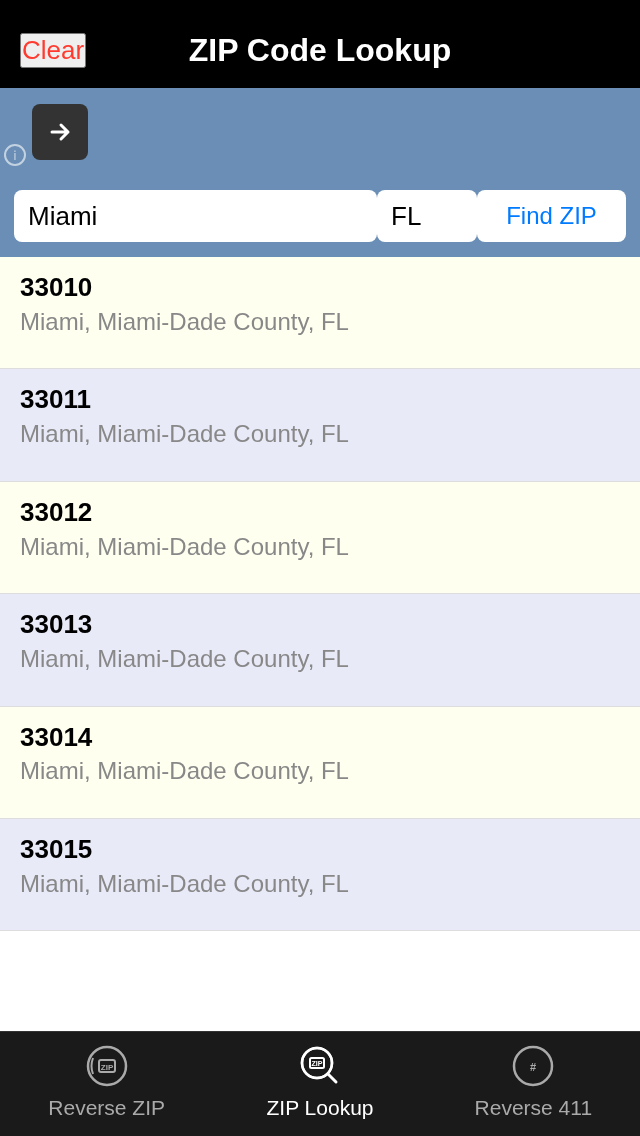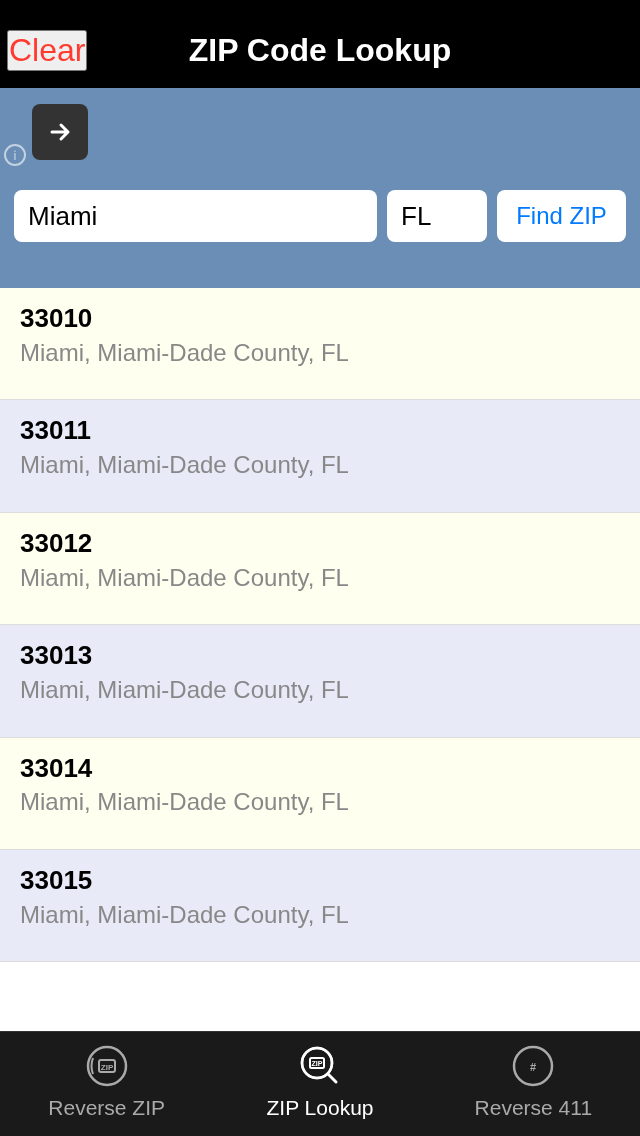--- a/index.html
+++ b/index.html
@@ -18,23 +18,23 @@
       background: #000;
       display: flex;
       align-items: center;
       justify-content: center;
       padding: 28px 20px 16px;
       position: relative;
       min-height: 88px;
     }
     #clear-btn {
       position: absolute;
-      left: 7px;
+      left: 20px;
       color: #ff3b30;
-      font-size: 32px;
+      font-size: 26px;
       font-weight: 400;
       cursor: pointer;
     }
     #header-title {
       color: #fff;
       font-size: 32px;
       font-weight: 700;
       text-align: left;
     }
 
@@ -82,23 +82,22 @@
       margin-left: 12px;
     }
     #ad-arrow-btn svg {
       width: 28px;
       height: 28px;
     }
 
     
     #search-area {
       background: #6a8eb5;
-      padding: 14px 14px 46px;
-      display: flex;
-      gap: 10px;
+      padding: 14px 14px 15px;
+      display: flex;
       align-items: center;
     }
     #city-input {
       flex: 2;
       height: 52px;
       border-radius: 8px;
       border: none;
       padding: 0 14px;
       font-size: 26px;
       background: #fff;

